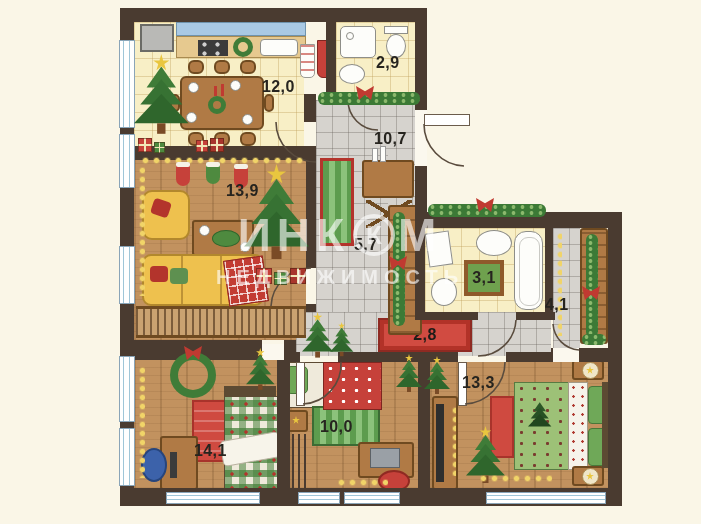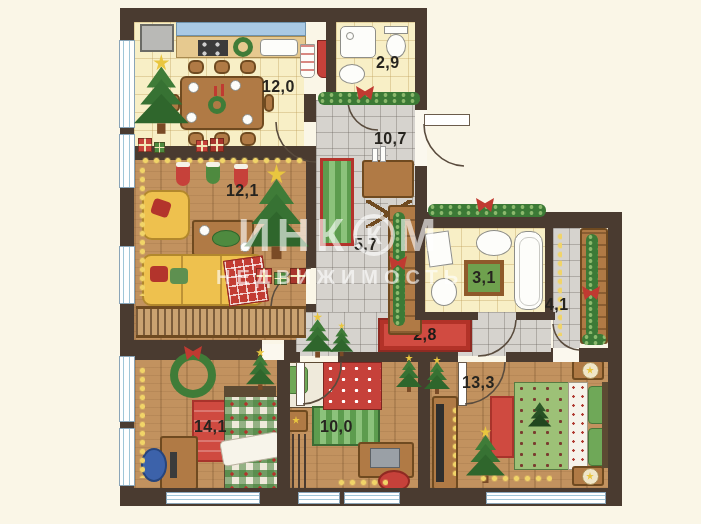--- a/index.html
+++ b/index.html
@@ -334,24 +334,24 @@
       <i class="t1"></i>
       <i class="t2"></i>
       <i class="t3"></i>
       <i class="trunk"></i>
     </div>
   <div class="a lights" style="left:478px;top:474px;width:74px;height:9px"></div>
 
   <div class="rlabel" style="left:262px;top:78px">12,0</div>
   <div class="rlabel" style="left:376px;top:54px">2,9</div>
   <div class="rlabel" style="left:374px;top:130px">10,7</div>
-  <div class="rlabel" style="left:226px;top:182px">12,1</div>
+  <div class="rlabel" style="left:226px;top:182px">13,9</div>
   <div class="rlabel" style="left:354px;top:236px">5,7</div>
   <div class="rlabel" style="left:545px;top:296px">4,1</div>
-  <div class="rlabel" style="left:194px;top:418px">14,1</div>
+  <div class="rlabel" style="left:194px;top:442px">14,1</div>
   <div class="rlabel" style="left:320px;top:418px">10,0</div>
   <div class="rlabel" style="left:462px;top:374px">13,3</div>
 
   <div id="wm">
     <div class="l1">
       <span>ИНК</span>
       <span class="logo">К</span>
       <span>М</span>
     </div>
     <div class="l2">НЕДВИЖИМОСТЬ</div>

